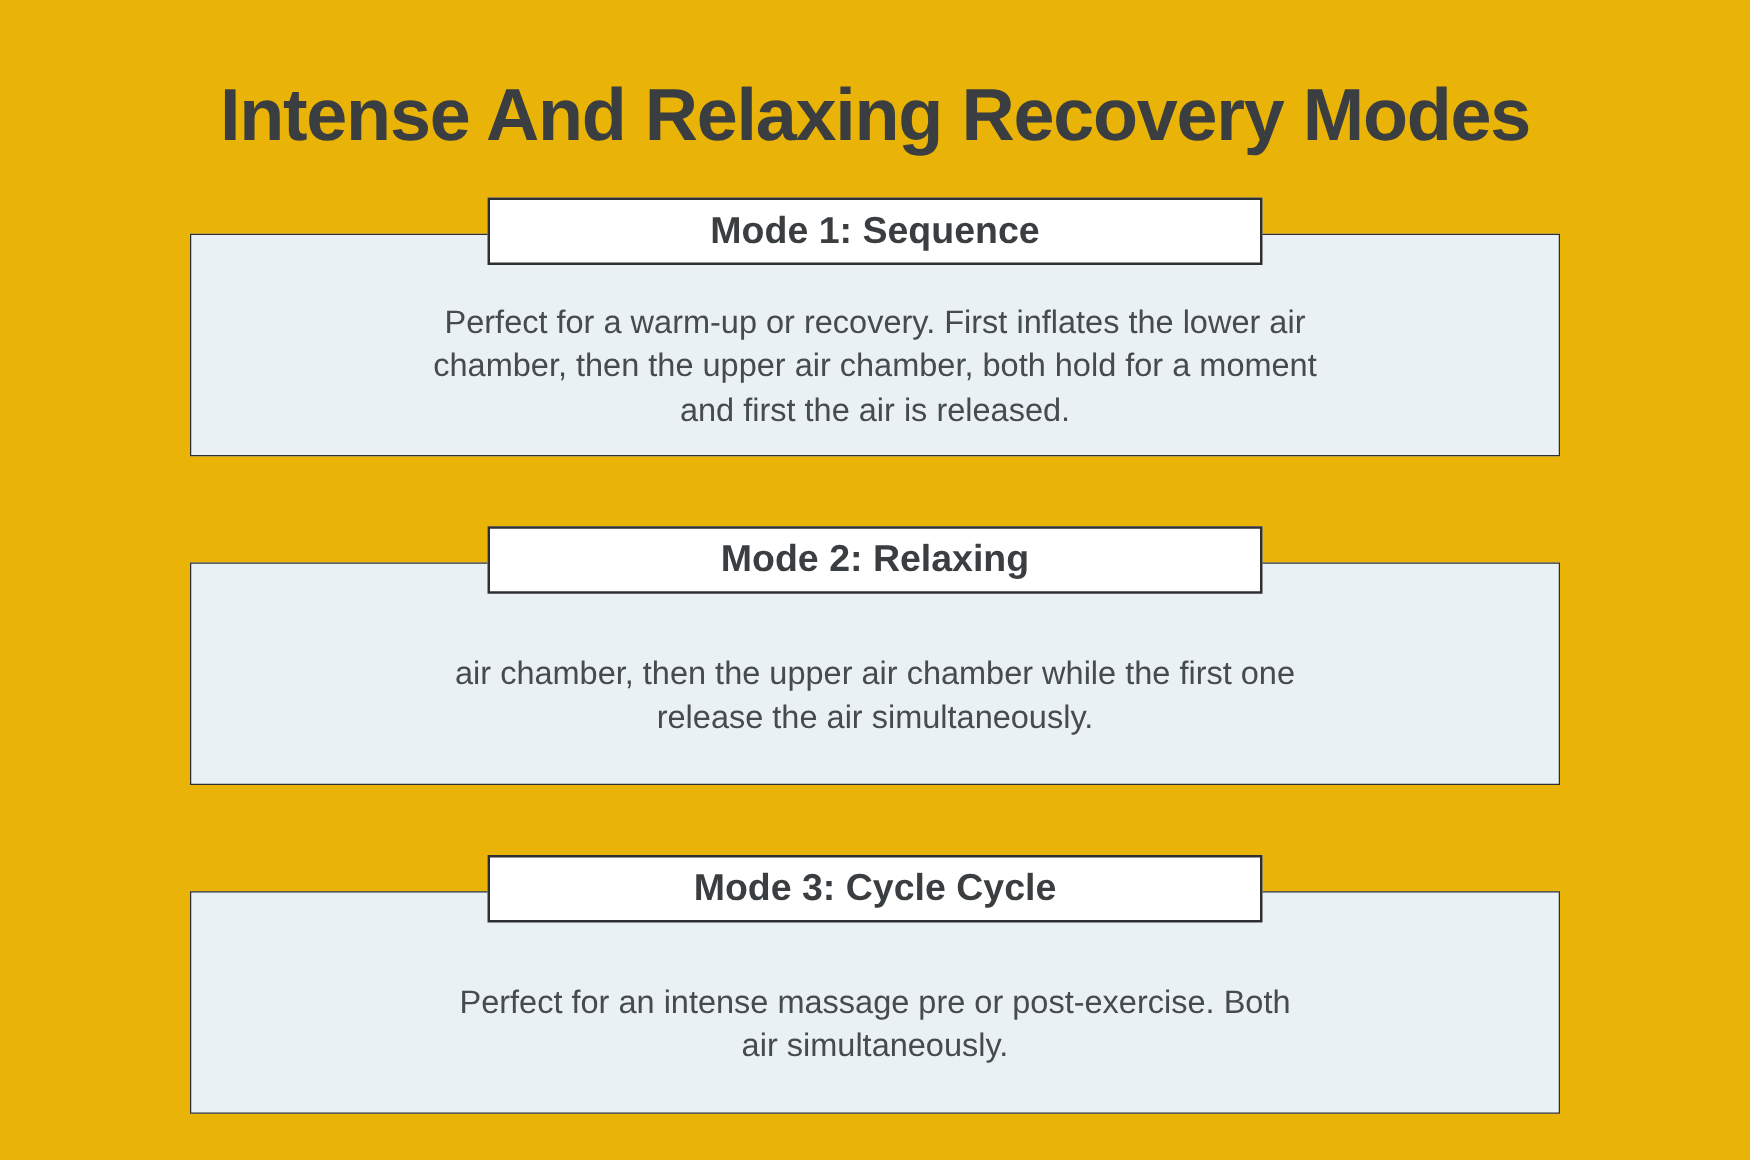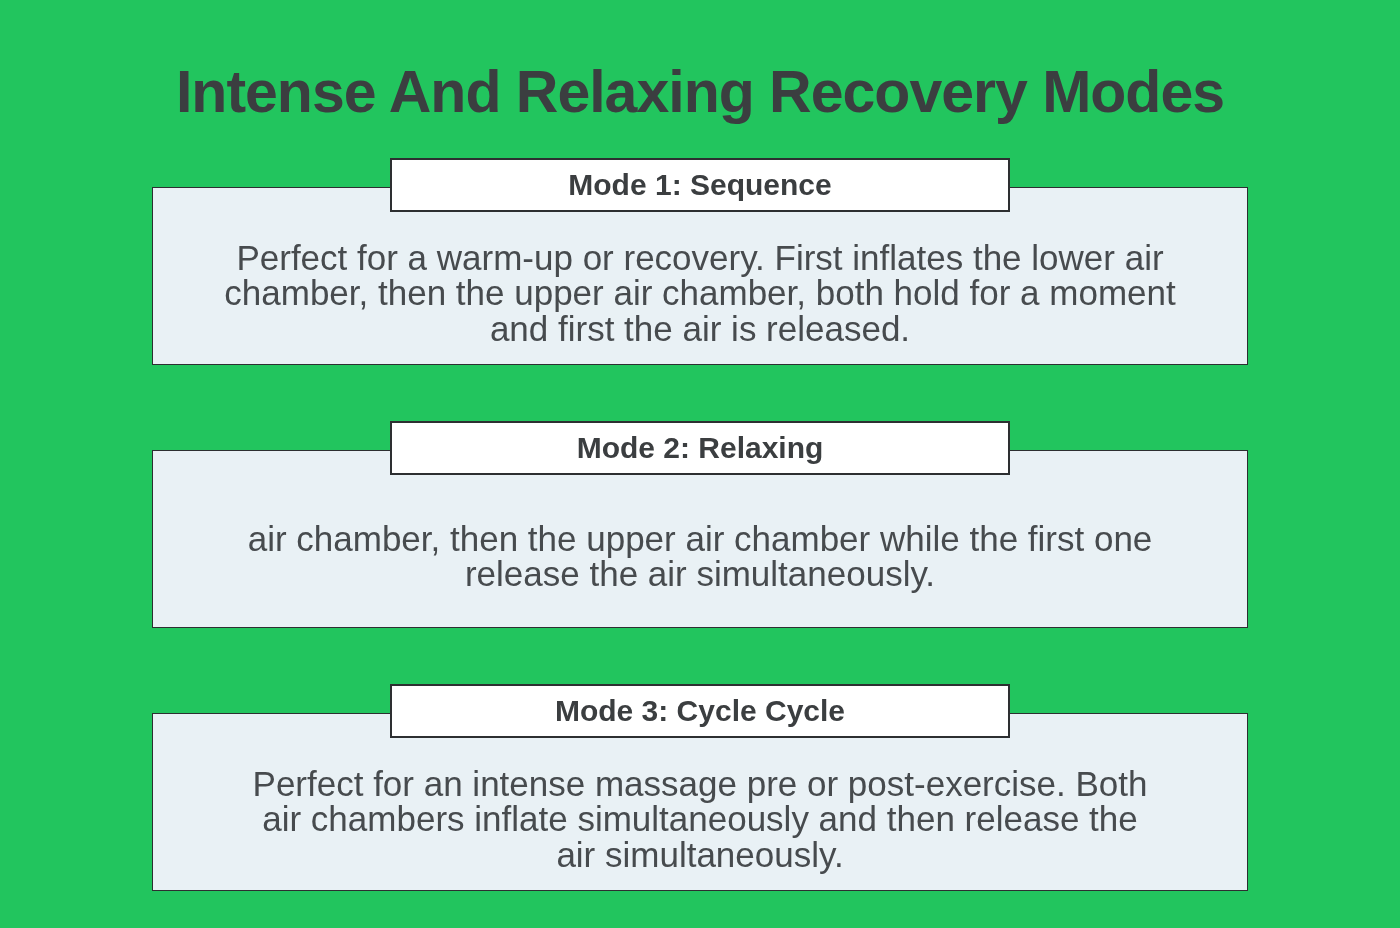--- a/index.html
+++ b/index.html
@@ -8,21 +8,21 @@
     width: 1400px;
     height: 928px;
     background: #f5f5f5;
     font-family: "Liberation Sans", sans-serif;
     overflow: hidden;
   }
 
   .page {
     width: 1400px;
     height: 928px;
-    background: #22c55e;
+    background: #eab308;
   }
 
   .page-title {
     padding-top: 58px;
     text-align: center;
     font-size: 59px;
     font-weight: bold;
     letter-spacing: -1px;
     color: #3b3e40;
   }
@@ -61,21 +61,21 @@
 
   .mode-body {
     height: 178px;
     background: #e9f1f5;
     border: 1.5px solid #2d2f31;
     display: flex;
     flex-direction: column;
     align-items: center;
     justify-content: center;
     padding-top: 34px; 
-    font-size: 35px;
+    font-size: 26px;
     line-height: 35.5px;
     color: #474b4e;
     text-align: center;
   }
 </style>
 </head>
 <body>
 
 <div class="page">
 
@@ -97,19 +97,18 @@
       <div class="mode-body">
         <div>air chamber, then the upper air chamber while the first one</div>
         <div>release the air simultaneously.</div>
       </div>
     </div>
 
     <div class="mode-card">
       <div class="mode-heading">Mode 3: Cycle Cycle</div>
       <div class="mode-body">
         <div>Perfect for an intense massage pre or post-exercise. Both</div>
-        <div>air chambers inflate simultaneously and then release the</div>
         <div>air simultaneously.</div>
       </div>
     </div>
 
   </div>
 </div>
 
 </body></html>

